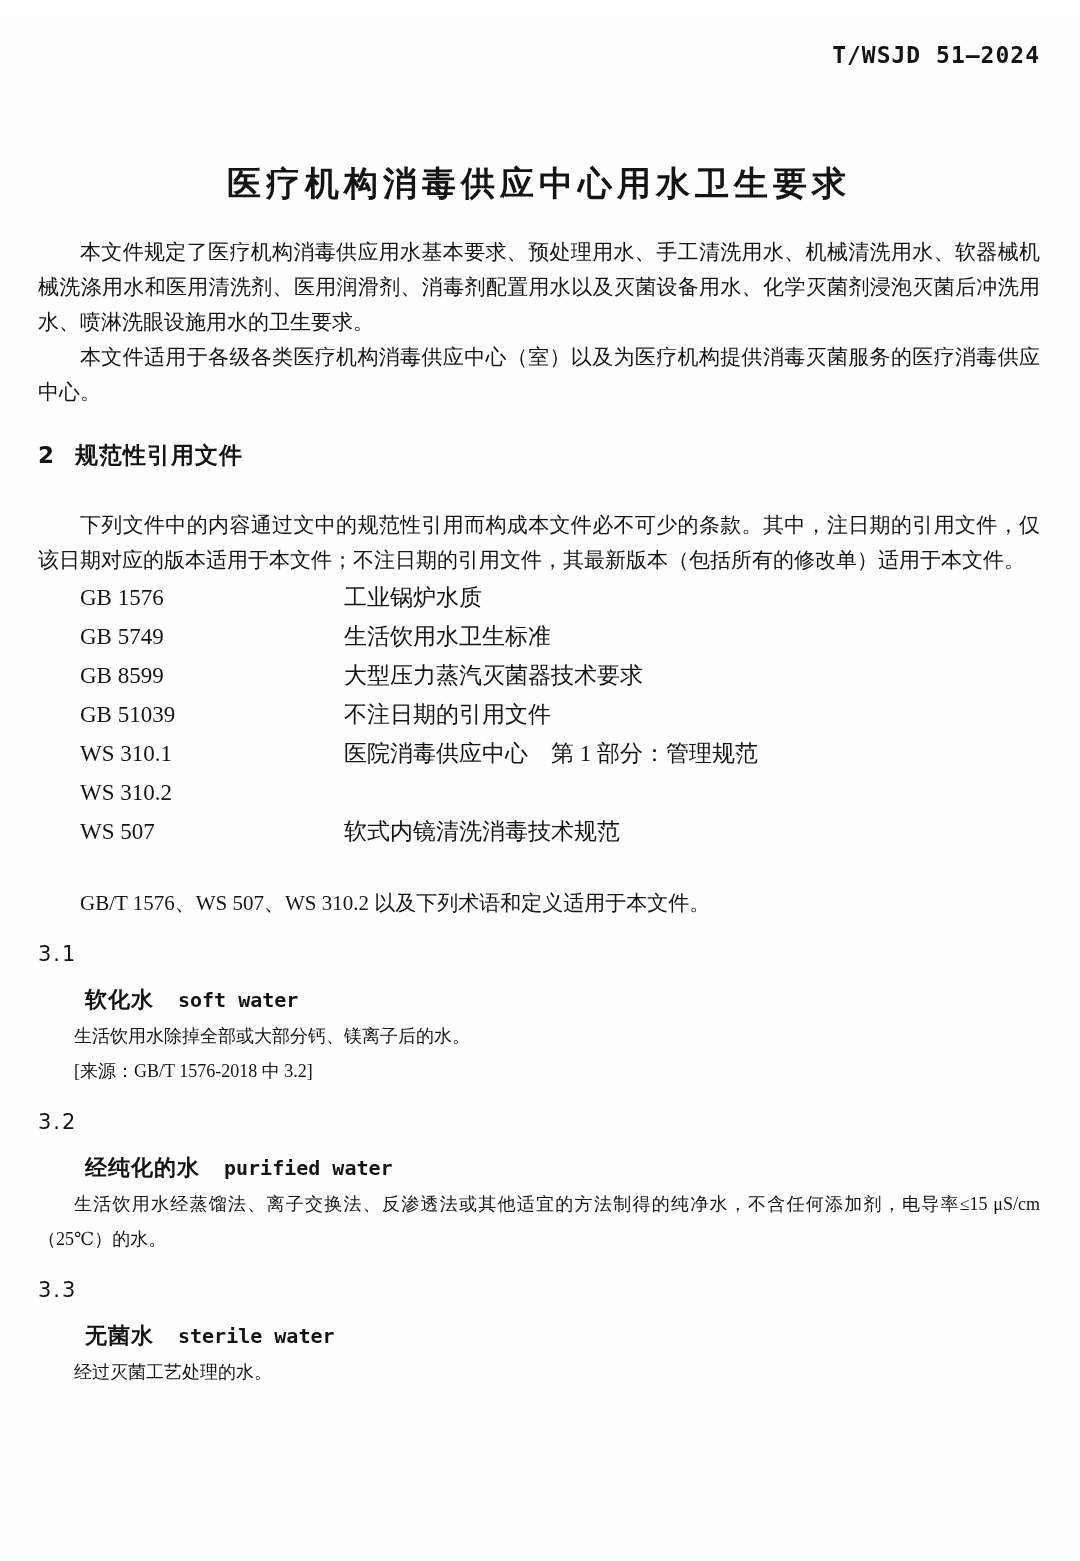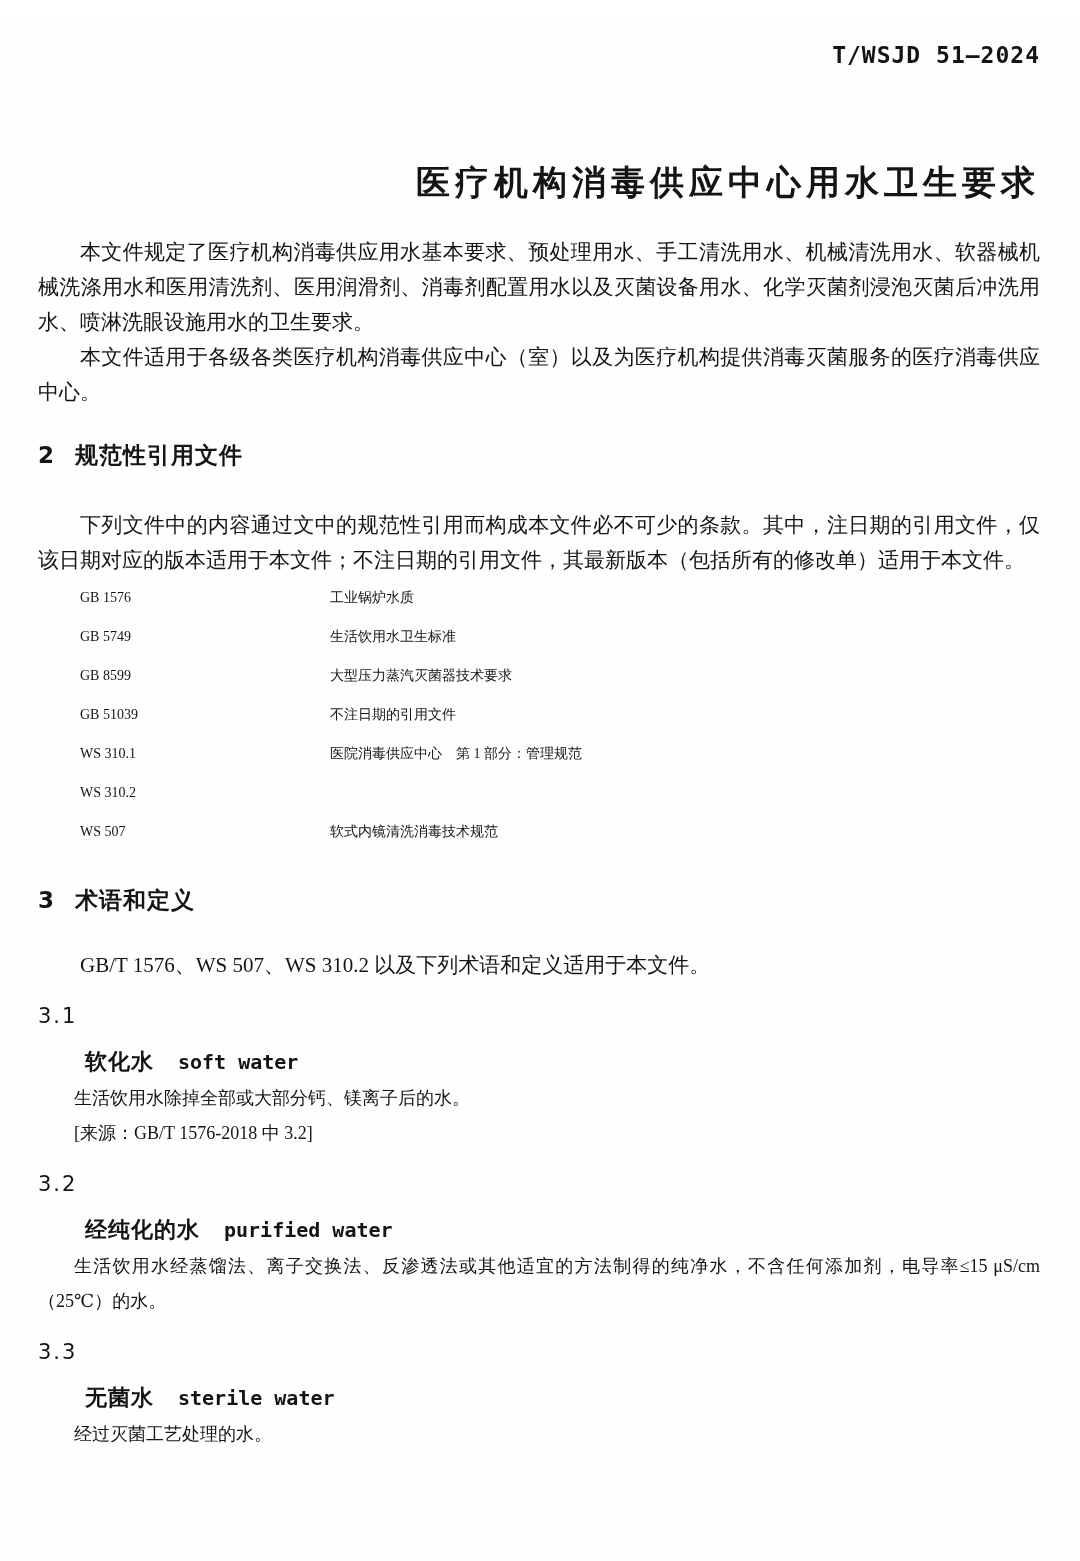--- a/index.html
+++ b/index.html
@@ -21,22 +21,22 @@
   .doc-code {
     font-family: "DejaVu Sans Mono", "Liberation Mono", monospace;
     font-size: 23px;
     font-weight: bold;
     letter-spacing: 1px;
   }
 
   
   .doc-title {
     margin: 95px 0 0 0;
-    text-align: right;
-    font-family: Liberation Serif, serif;
+    text-align: center;
+    font-family: Liberation Sans, sans-serif;
     font-weight: bold;
     font-size: 34px;
     line-height: 40px;
     letter-spacing: 5px;
   }
 
   
   .sec-heading {
     margin-top: 52px;
     font-family: "DejaVu Sans", "Liberation Sans", sans-serif;
@@ -56,21 +56,21 @@
     line-height: 35px;
     text-align: justify;
     text-indent: 2em;
   }
   .body-para.first-s1 { margin-top: 32px; }
   .body-para.intro-s2 { margin-top: 40px; }
   .body-para.intro-s3 { margin-top: 35px; }
 
   
   .ref-list { margin-top: 0; }
-  .ref-row { display: flex; line-height: 39px; font-size: 14px; }
+  .ref-row { display: flex; line-height: 39px; font-size: 23px; gap: 14px; }
   .ref-code { width: 250px; margin-left: 42px; flex: 0 0 auto; }
   .ref-title { flex: 1 1 auto; }
 
   
   .term-number {
     margin-top: 16px;
     font-family: "DejaVu Sans", "Liberation Sans", sans-serif;
     font-size: 21px;
     line-height: 35px;
     letter-spacing: 2px;
@@ -152,23 +152,20 @@
     </div>
     <div class="ref-row">
       <span class="ref-code">WS 310.2</span>
     </div>
     <div class="ref-row">
       <span class="ref-code">WS 507</span>
       <span class="ref-title">软式内镜清洗消毒技术规范</span>
     </div>
   </div>
 
-  <div class="sec-heading h3">
-    <span class="sec-num">3</span><span>术语和定义</span>
-  </div>
   <p class="body-para intro-s3">GB/T 1576、WS 507、WS 310.2 以及下列术语和定义适用于本文件。</p>
 
   <div class="term-block">
     <div class="term-number">3.1</div>
     <div class="term-line">
       <span class="term-cn">软化水</span>
       <span class="term-en">soft water</span>
     </div>
     <p class="term-def">生活饮用水除掉全部或大部分钙、镁离子后的水。</p>
     <p class="term-source">[来源：GB/T 1576-2018 中 3.2]</p>

